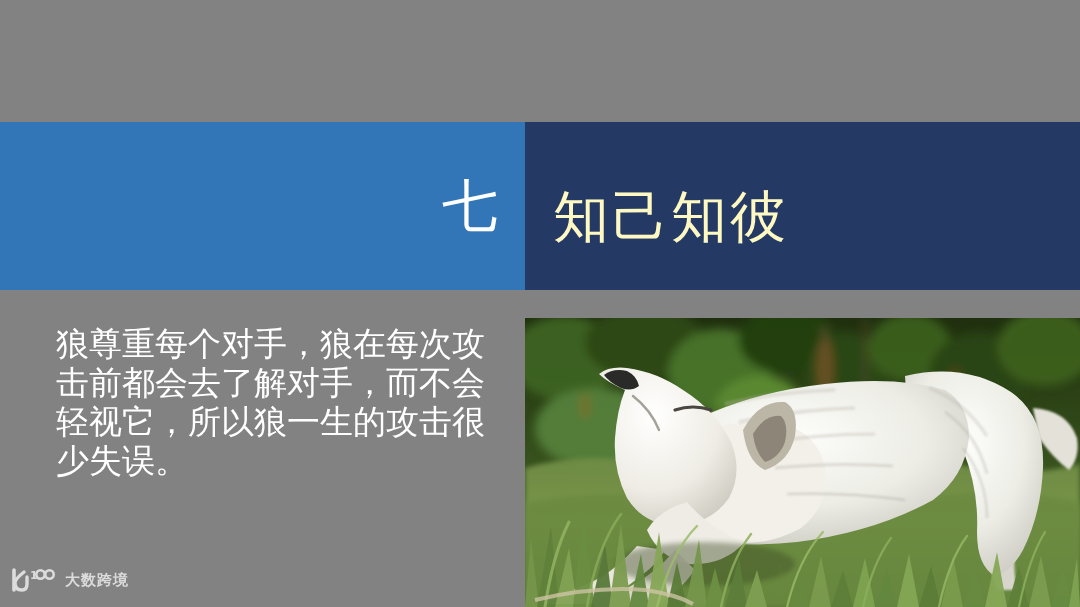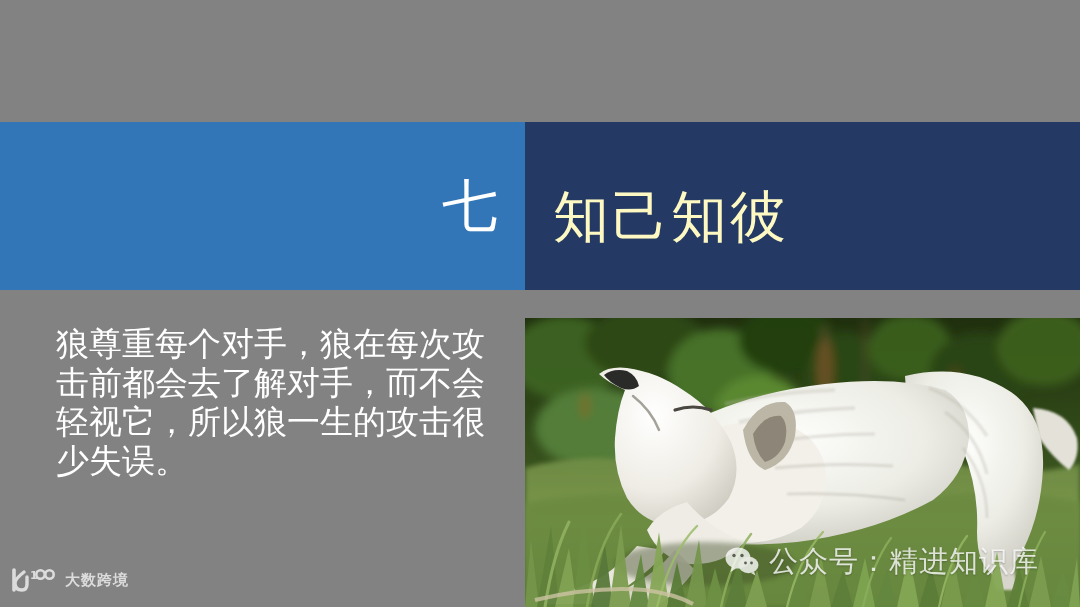--- a/index.html
+++ b/index.html
@@ -309,33 +309,20 @@
         <path d="M262 289 Q 274 240 298 214" stroke="#9ab966" stroke-width="2.2"></path>
         <path d="M338 289 Q 348 244 366 220" stroke="#8cae5c" stroke-width="2.2"></path>
         <path d="M414 289 Q 424 242 442 218" stroke="#97b764" stroke-width="2.2"></path>
         <path d="M494 289 Q 504 240 520 214" stroke="#8db05d" stroke-width="2.2"></path>
       </g>
 
       <path d="M10 282 Q 70 268 120 272 Q 150 276 168 286" stroke="#ccc3a2" stroke-width="4" fill="none" opacity="0.8"></path>
     </svg>
   </div>
 
-  <div class="watermark">
-    <svg class="wechat-icon" viewBox="0 0 34 30">
-      <ellipse cx="13" cy="12" rx="12.5" ry="10.5" fill="rgba(255,255,255,0.92)"></ellipse>
-      <path d="M7 20 L5.5 26 L11 22.5 Z" fill="rgba(255,255,255,0.92)"></path>
-      <circle cx="9" cy="9.5" r="1.7" fill="#5c5c5c"></circle>
-      <circle cx="17" cy="9.5" r="1.7" fill="#5c5c5c"></circle>
-      <ellipse cx="23.5" cy="19" rx="10" ry="8.2" fill="rgba(255,255,255,0.92)"></ellipse>
-      <path d="M29 25.5 L30.5 29.5 L26 27 Z" fill="rgba(255,255,255,0.92)"></path>
-      <circle cx="20.5" cy="17" r="1.4" fill="#5c5c5c"></circle>
-      <circle cx="26.5" cy="17" r="1.4" fill="#5c5c5c"></circle>
-    </svg>
-    <span>公众号：精进知识库</span>
-  </div>
 
   <div class="brand">
     <svg class="brand-mark" viewBox="0 0 46 28">
       <path d="M4 4 L4 24" stroke="#dcdcdc" stroke-width="3.6" stroke-linecap="round" fill="none"></path>
       <path d="M14 6 Q 5 13 5 17 Q 5 24 12 24 Q 17 24 17 18 L17 11" stroke="#dcdcdc" stroke-width="3.4" fill="none" stroke-linecap="round"></path>
       <text x="20" y="13" font-family="'DejaVu Sans','Liberation Sans',sans-serif" font-size="11" font-weight="700" fill="#dcdcdc">1</text>
       <circle cx="30.5" cy="8.5" r="4.2" fill="none" stroke="#dcdcdc" stroke-width="2.6"></circle>
       <circle cx="39.5" cy="8.5" r="4.2" fill="none" stroke="#dcdcdc" stroke-width="2.6"></circle>
     </svg>
     <span class="brand-text">大数跨境</span>

